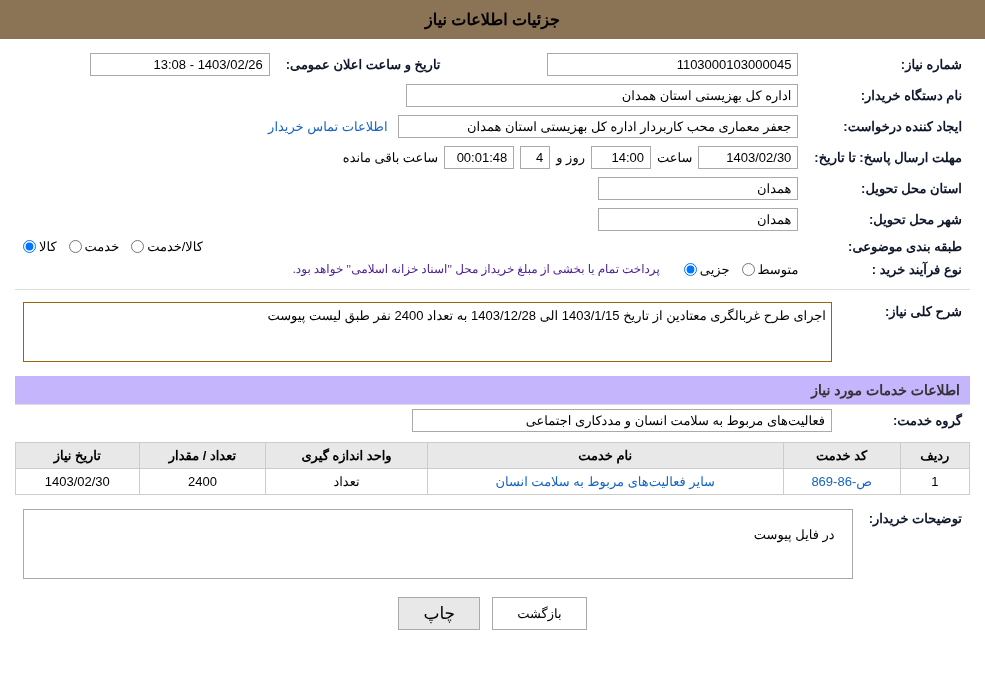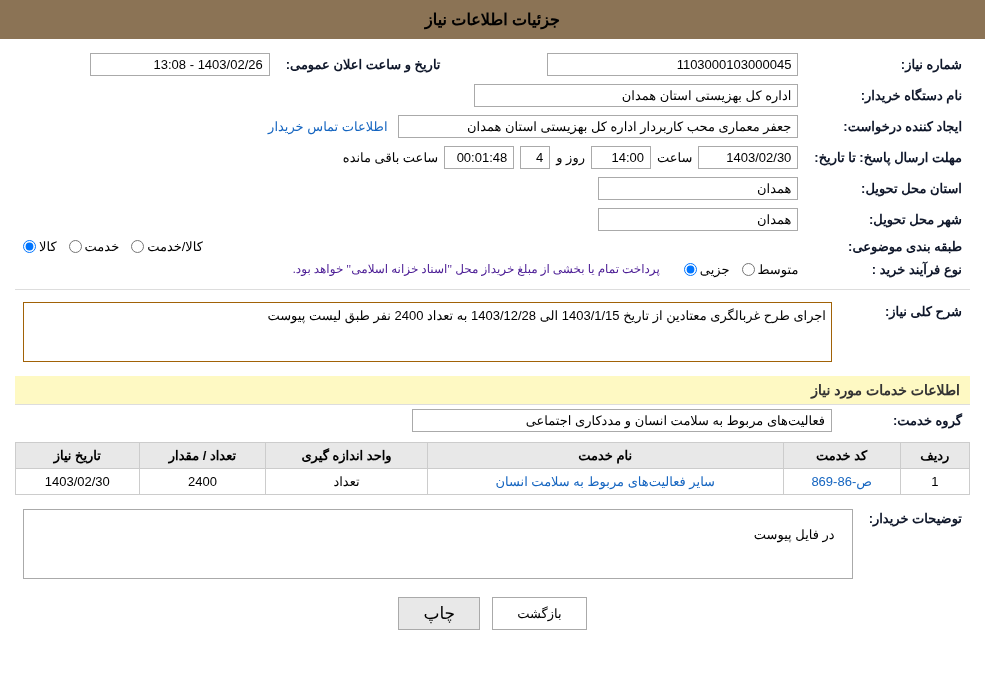--- a/index.html
+++ b/index.html
@@ -140,21 +140,21 @@
       padding: 5px 24px;
       cursor: pointer;
       font-size: 13px;
       font-family: Tahoma, Arial, sans-serif;
     }
     .divider {
       border-top: 1px solid #ddd;
       margin: 8px 0;
     }
     .section-header {
-      background: #fef9c3;
+      background: #c4b5fd;
       border-bottom: 1px solid #ddd;
       padding: 6px 10px;
       font-weight: bold;
       font-size: 14px;
       color: #333;
       margin-top: 10px;
     }
   </style>
 </head>
 <body>
@@ -176,21 +176,21 @@
         </td>
         <td class="label-cell" style="text-align:right;">تاریخ و ساعت اعلان عمومی:</td>
         <td class="value-cell">
           <div class="input-box" style="width:180px;">1403/02/26 - 13:08</div>
         </td>
       </tr>
 
       <tr>
         <td class="label-cell">نام دستگاه خریدار:</td>
         <td colspan="3" class="value-cell">
-          <div class="input-box" style="width:324px;">اداره کل بهزیستی استان همدان</div>
+          <div class="input-box" style="width:392px;">اداره کل بهزیستی استان همدان</div>
         </td>
       </tr>
 
       <tr>
         <td class="label-cell">ایجاد کننده درخواست:</td>
         <td colspan="3" class="value-cell">
           <div class="input-box" style="width:400px; display:inline-block;">جعفر معماری محب کاربردار اداره کل بهزیستی استان همدان</div>
           &nbsp;
           <a class="link-style" href="#">اطلاعات تماس خریدار</a>
         </td>

